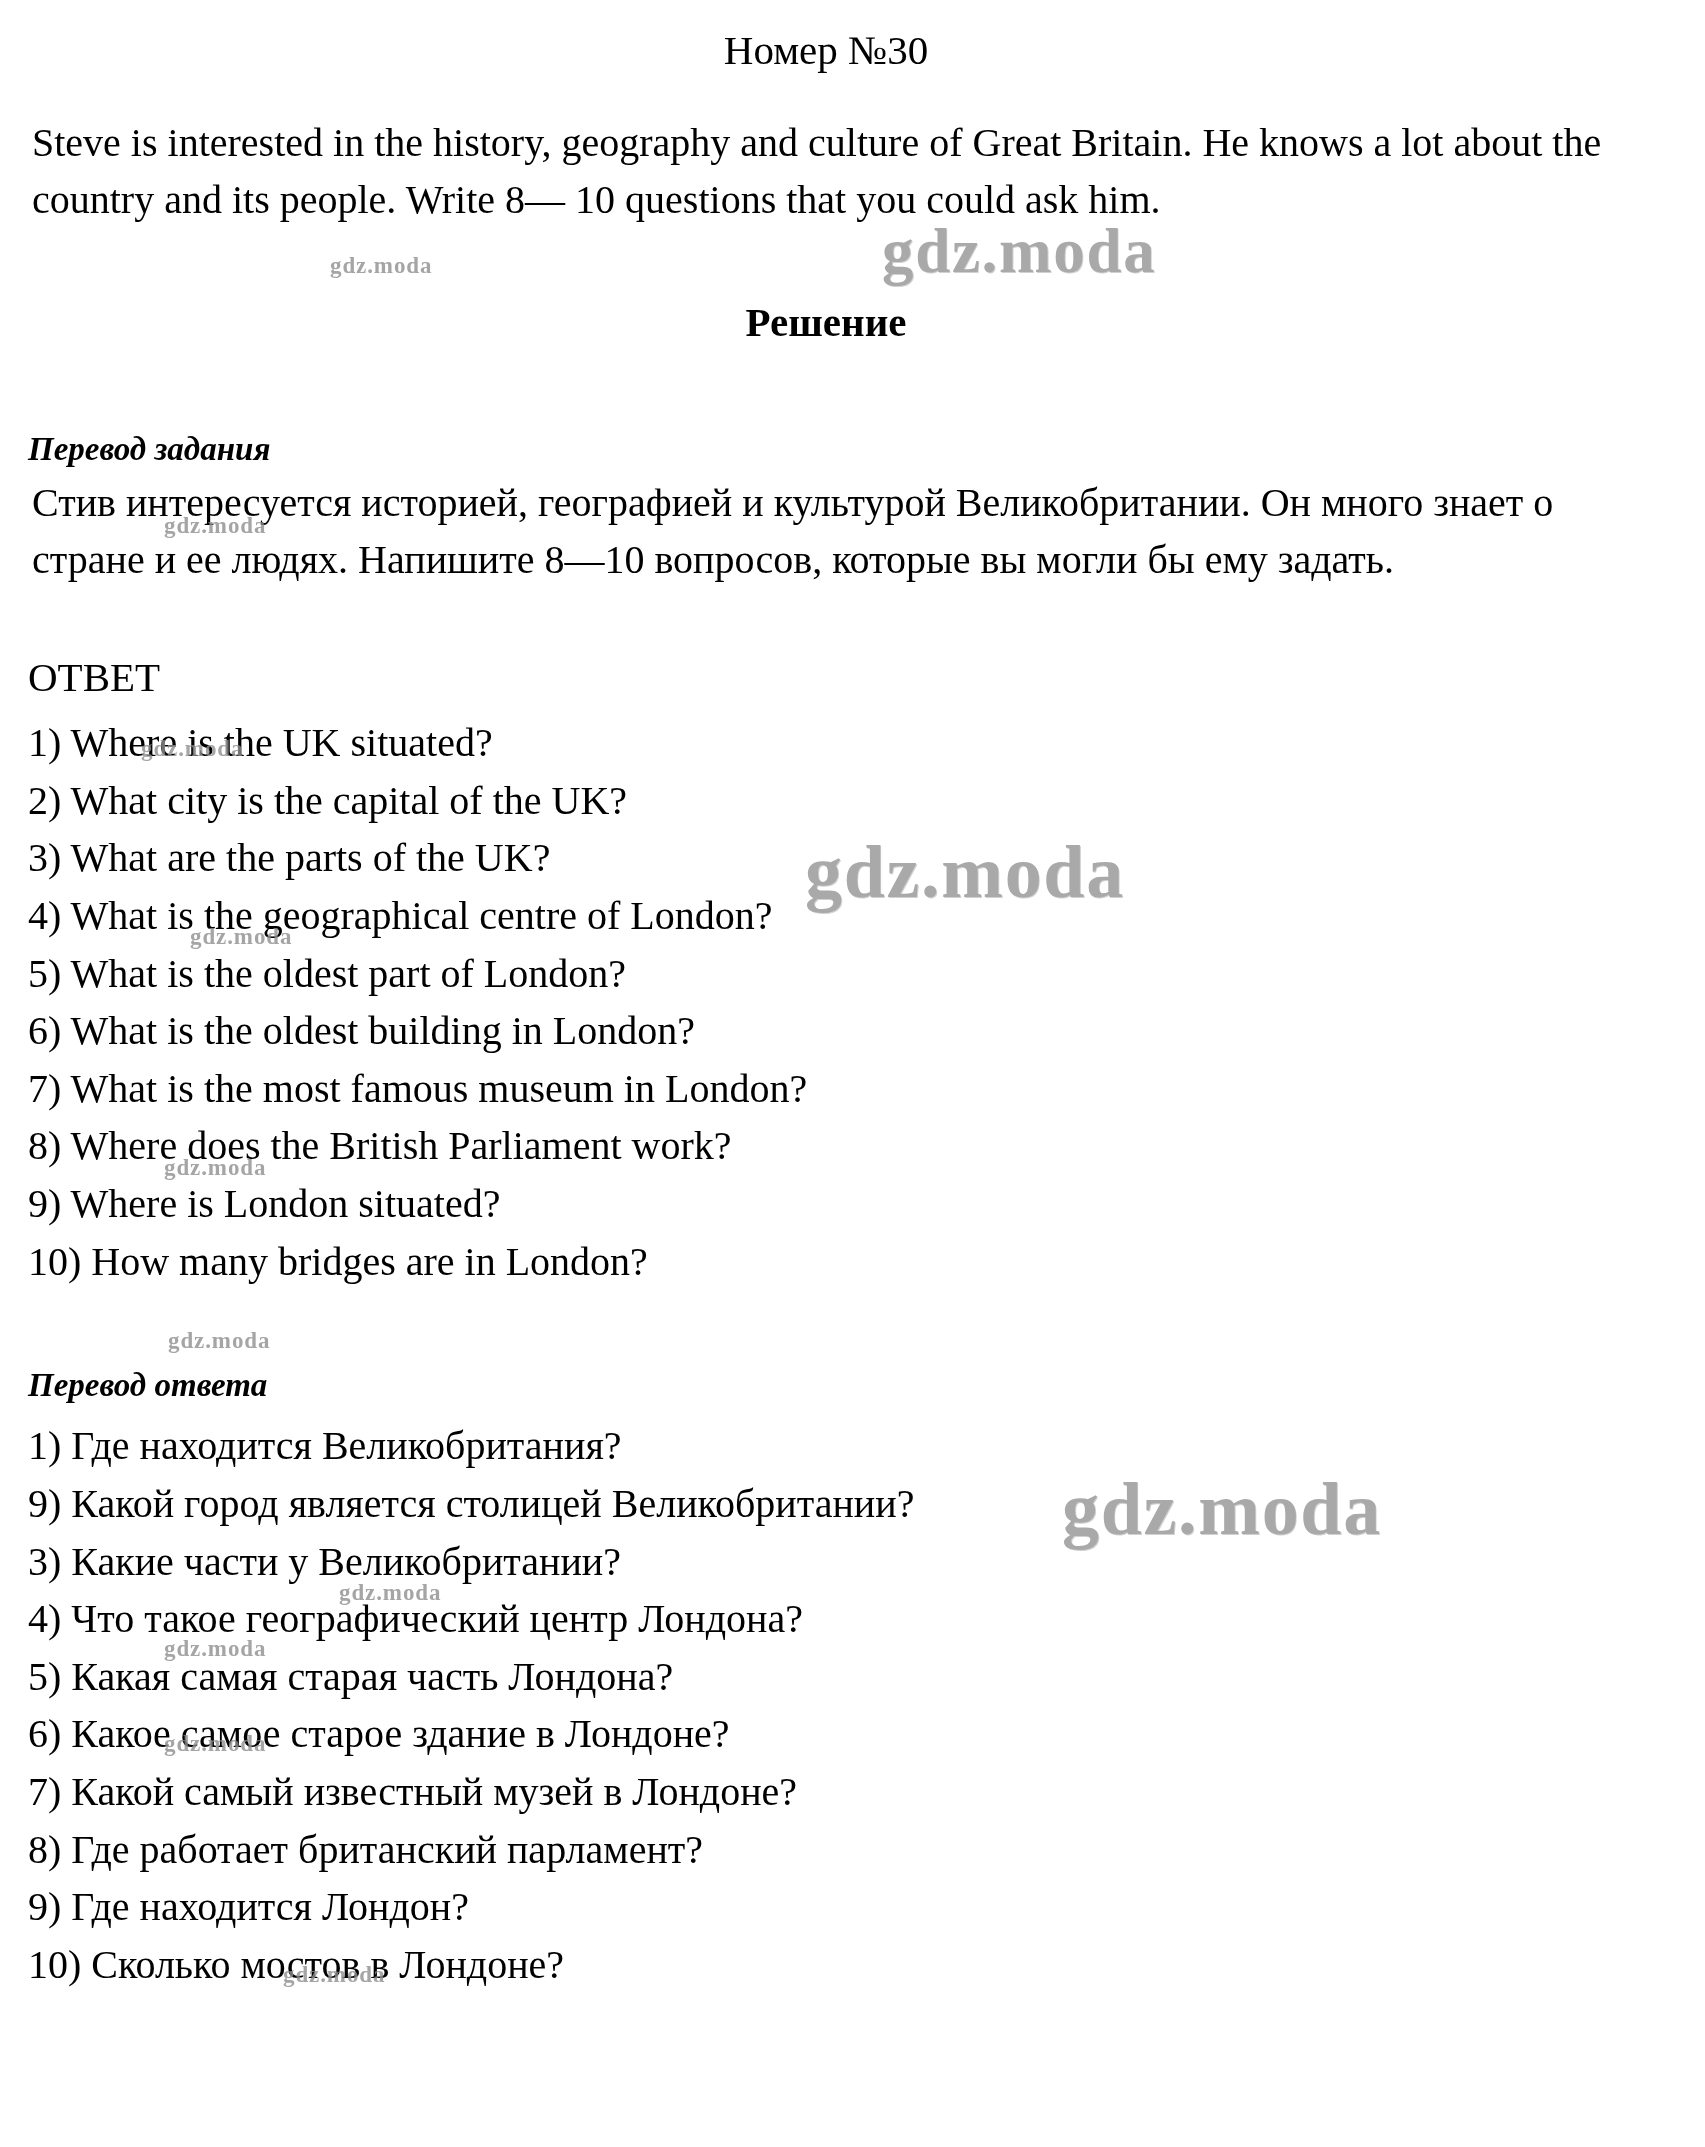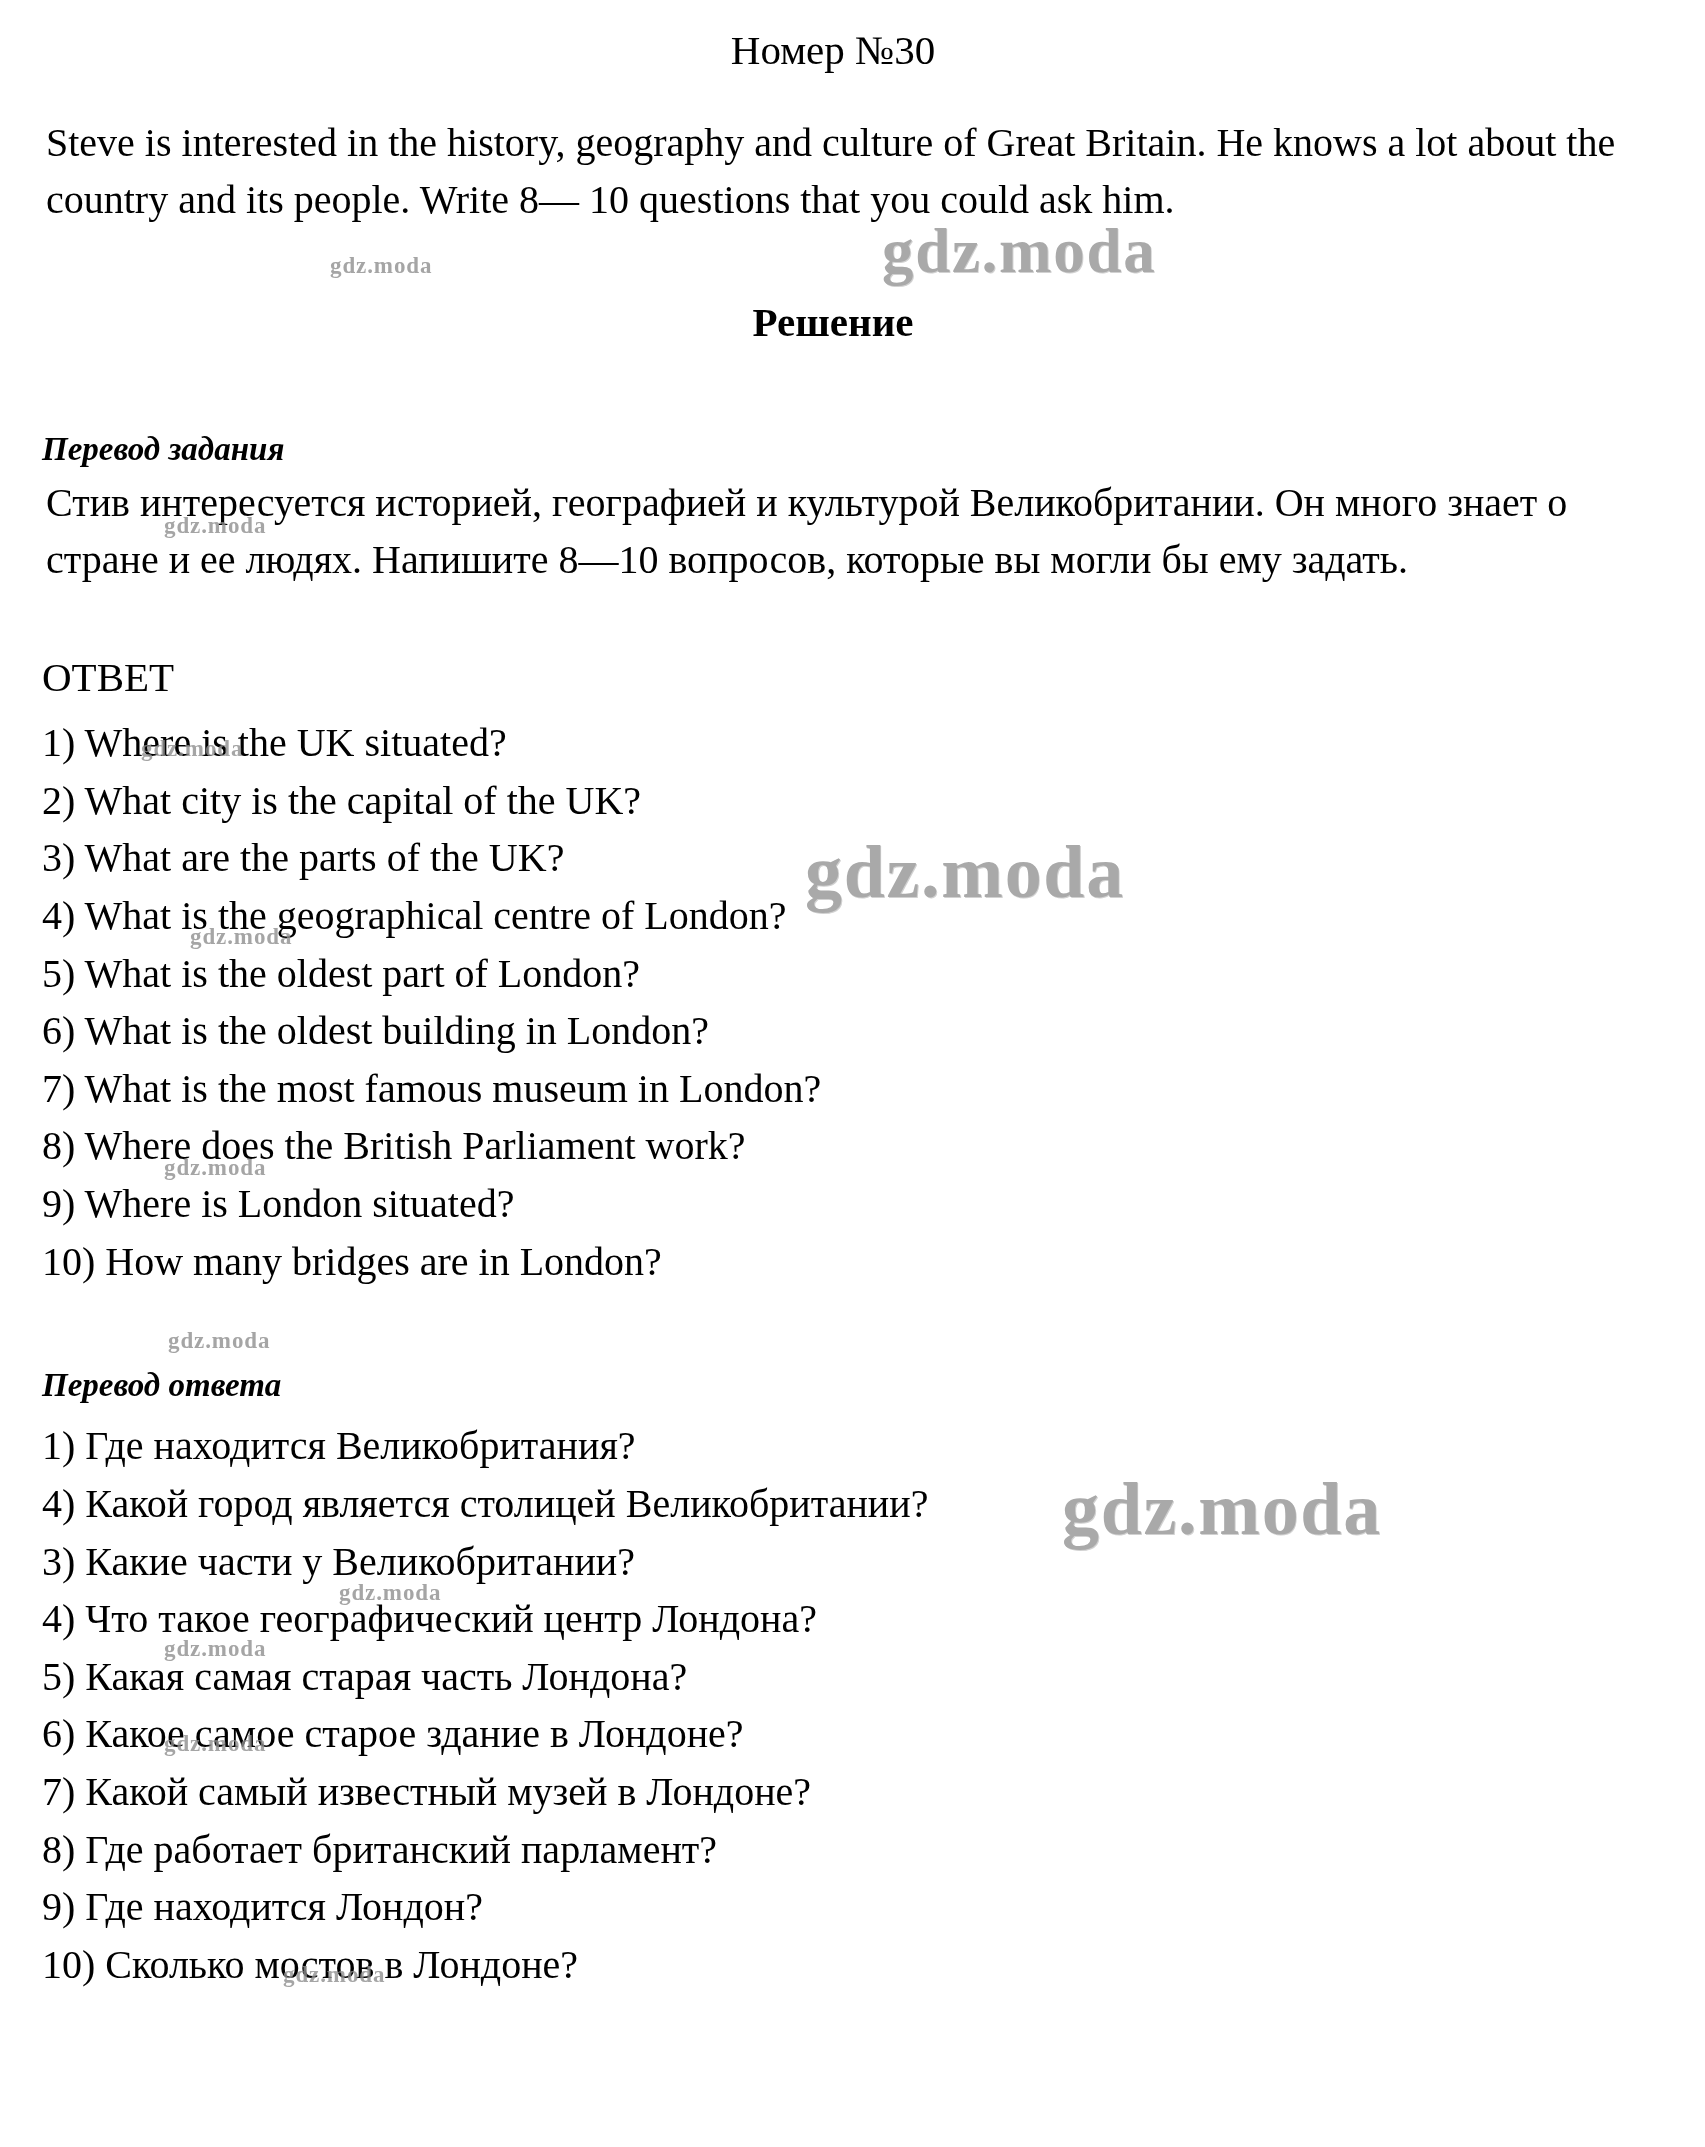--- a/index.html
+++ b/index.html
@@ -5,21 +5,21 @@
   html, body {
     margin: 0;
     padding: 0;
     background: #ffffff;
   }
   .page {
     position: relative;
     width: 1658px;
     height: 2147px;
     box-sizing: border-box;
-    padding: 24px 34px 17px 42px;
+    padding: 24px 34px 17px 28px;
     background: #ffffff;
     color: #000000;
     font-family: "Liberation Serif", "DejaVu Serif", serif;
     font-size: 40px;
     line-height: 1.42;
     overflow: hidden;
   }
   .title {
     margin: 0 0 38px 0;
     text-align: center;
@@ -113,21 +113,21 @@
     <div class="list-item">7) What is the most famous museum in London?</div>
     <div class="list-item">8) Where does the British Parliament work?</div>
     <div class="list-item">9) Where is London situated?</div>
     <div class="list-item">10) How many bridges are in London?</div>
   </div>
 
   <h3 class="sub-heading italic ru-heading">Перевод ответа</h3>
 
   <div class="qa-list">
     <div class="list-item">1) Где находится Великобритания?</div>
-    <div class="list-item">4) Какой город является столицей Великобритании?</div>
+    <div class="list-item">9) Какой город является столицей Великобритании?</div>
     <div class="list-item">3) Какие части у Великобритании?</div>
     <div class="list-item">4) Что такое географический центр Лондона?</div>
     <div class="list-item">5) Какая самая старая часть Лондона?</div>
     <div class="list-item">6) Какое самое старое здание в Лондоне?</div>
     <div class="list-item">7) Какой самый известный музей в Лондоне?</div>
     <div class="list-item">8) Где работает британский парламент?</div>
     <div class="list-item">9) Где находится Лондон?</div>
     <div class="list-item">10) Сколько мостов в Лондоне?</div>
   </div>
 

